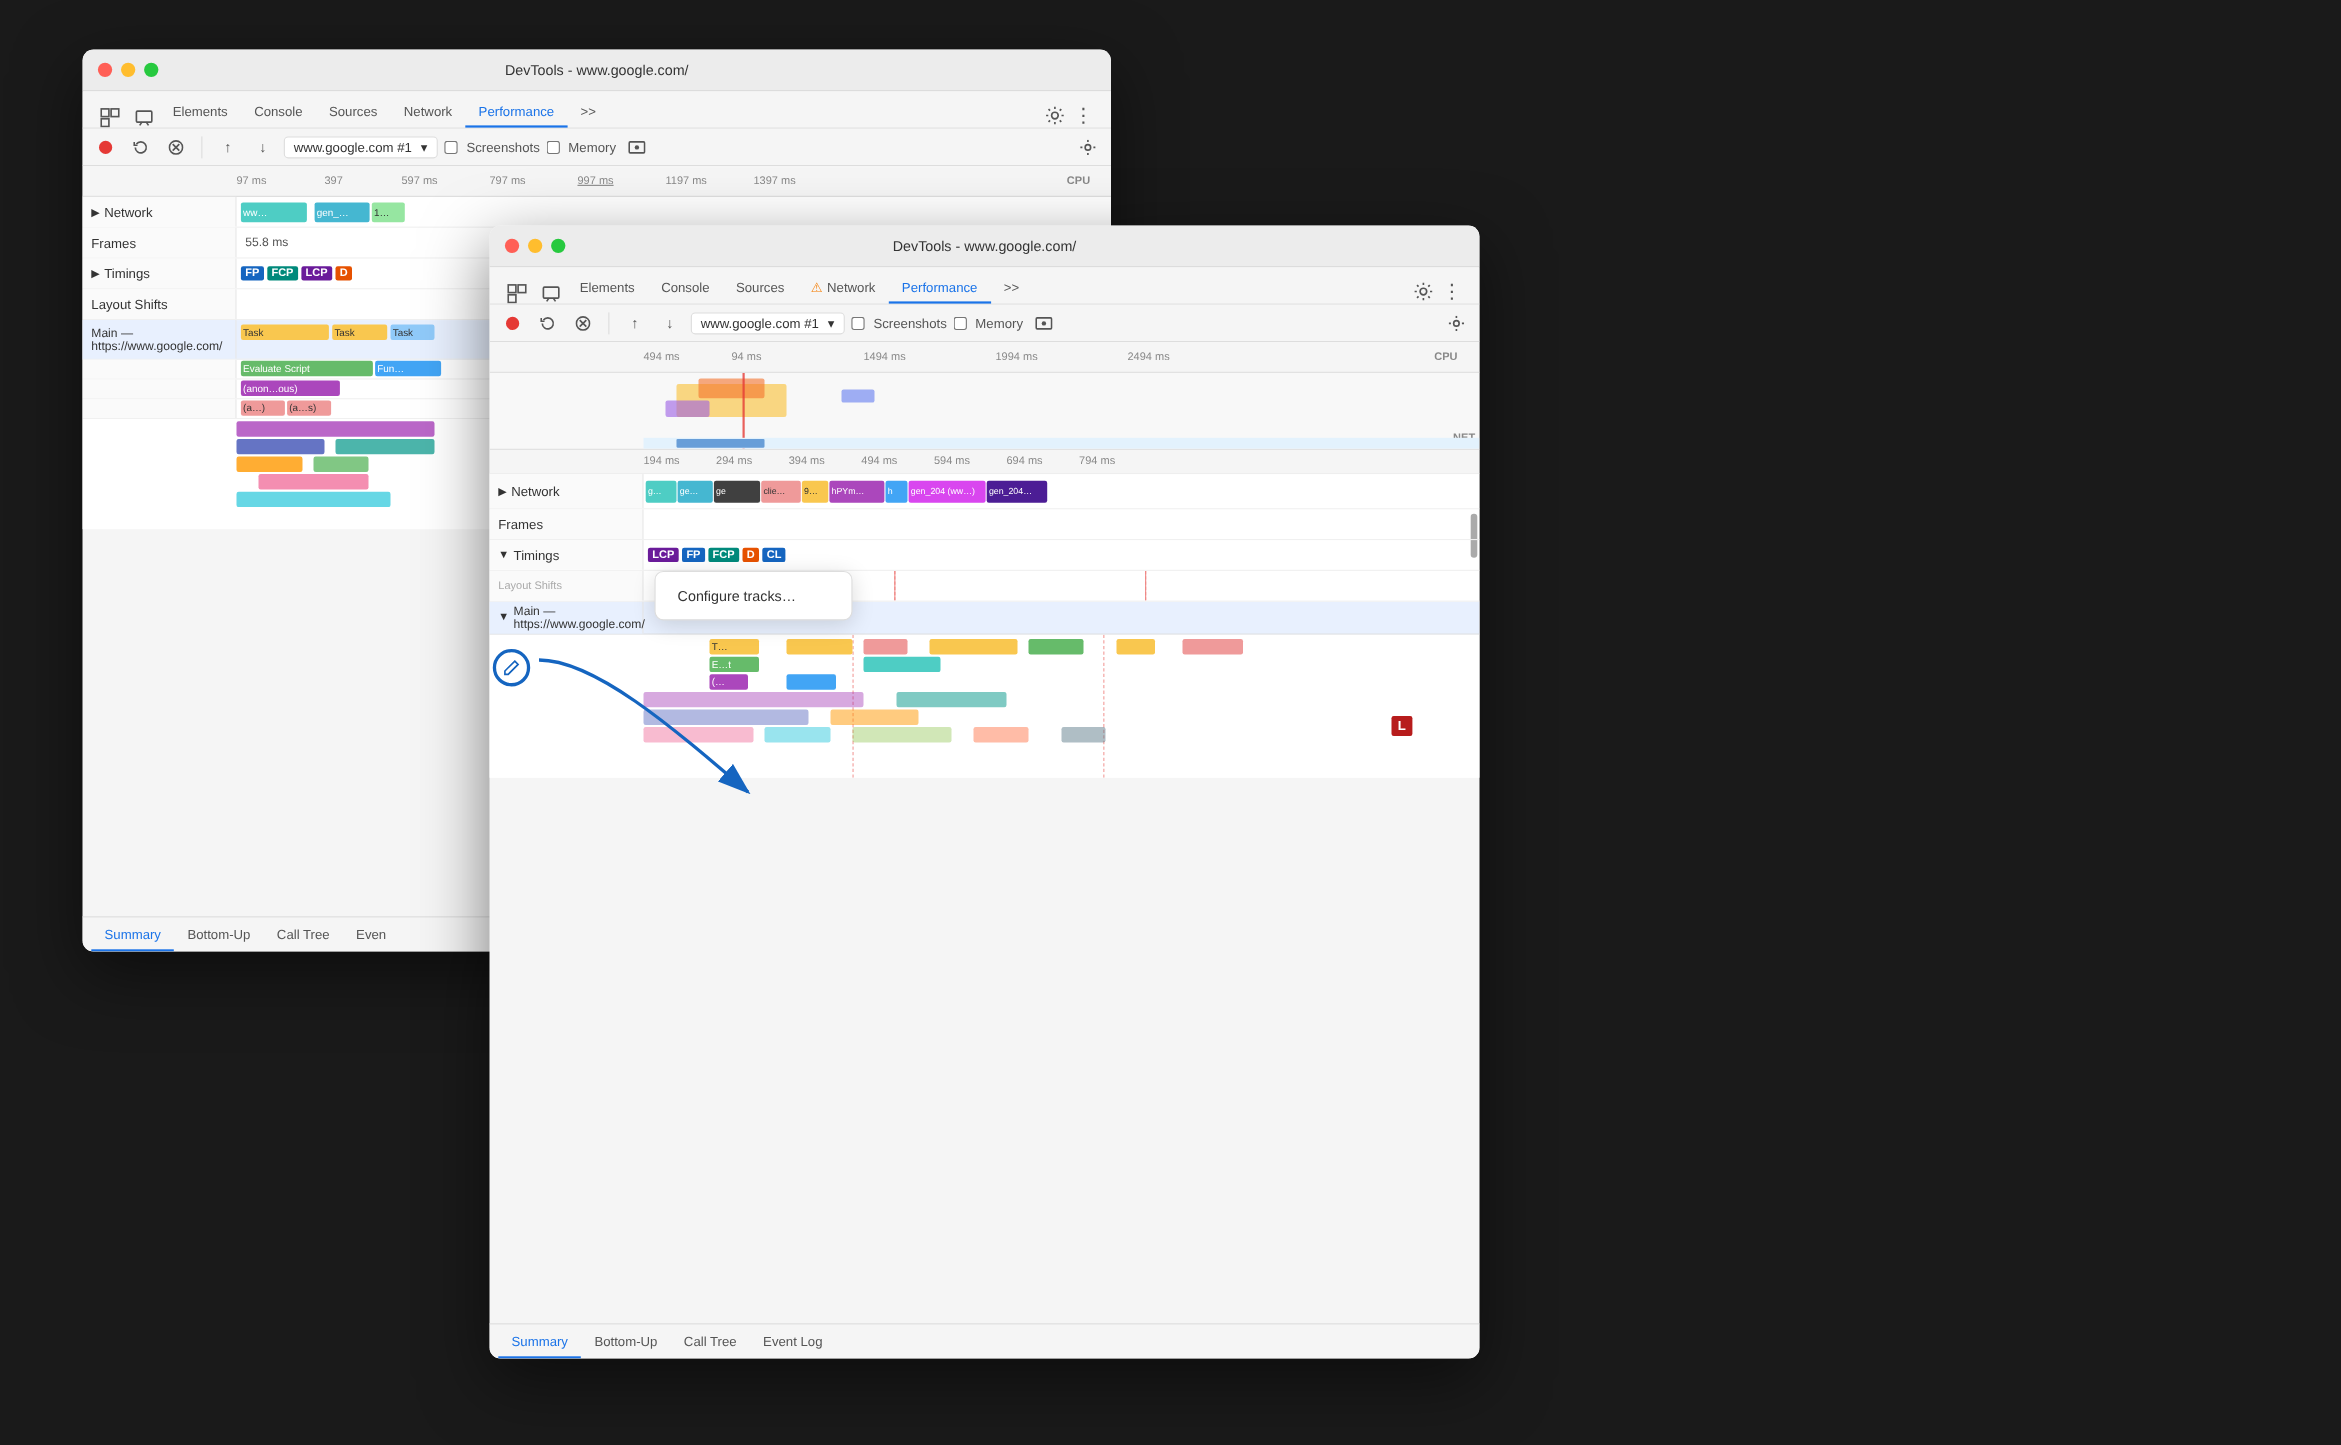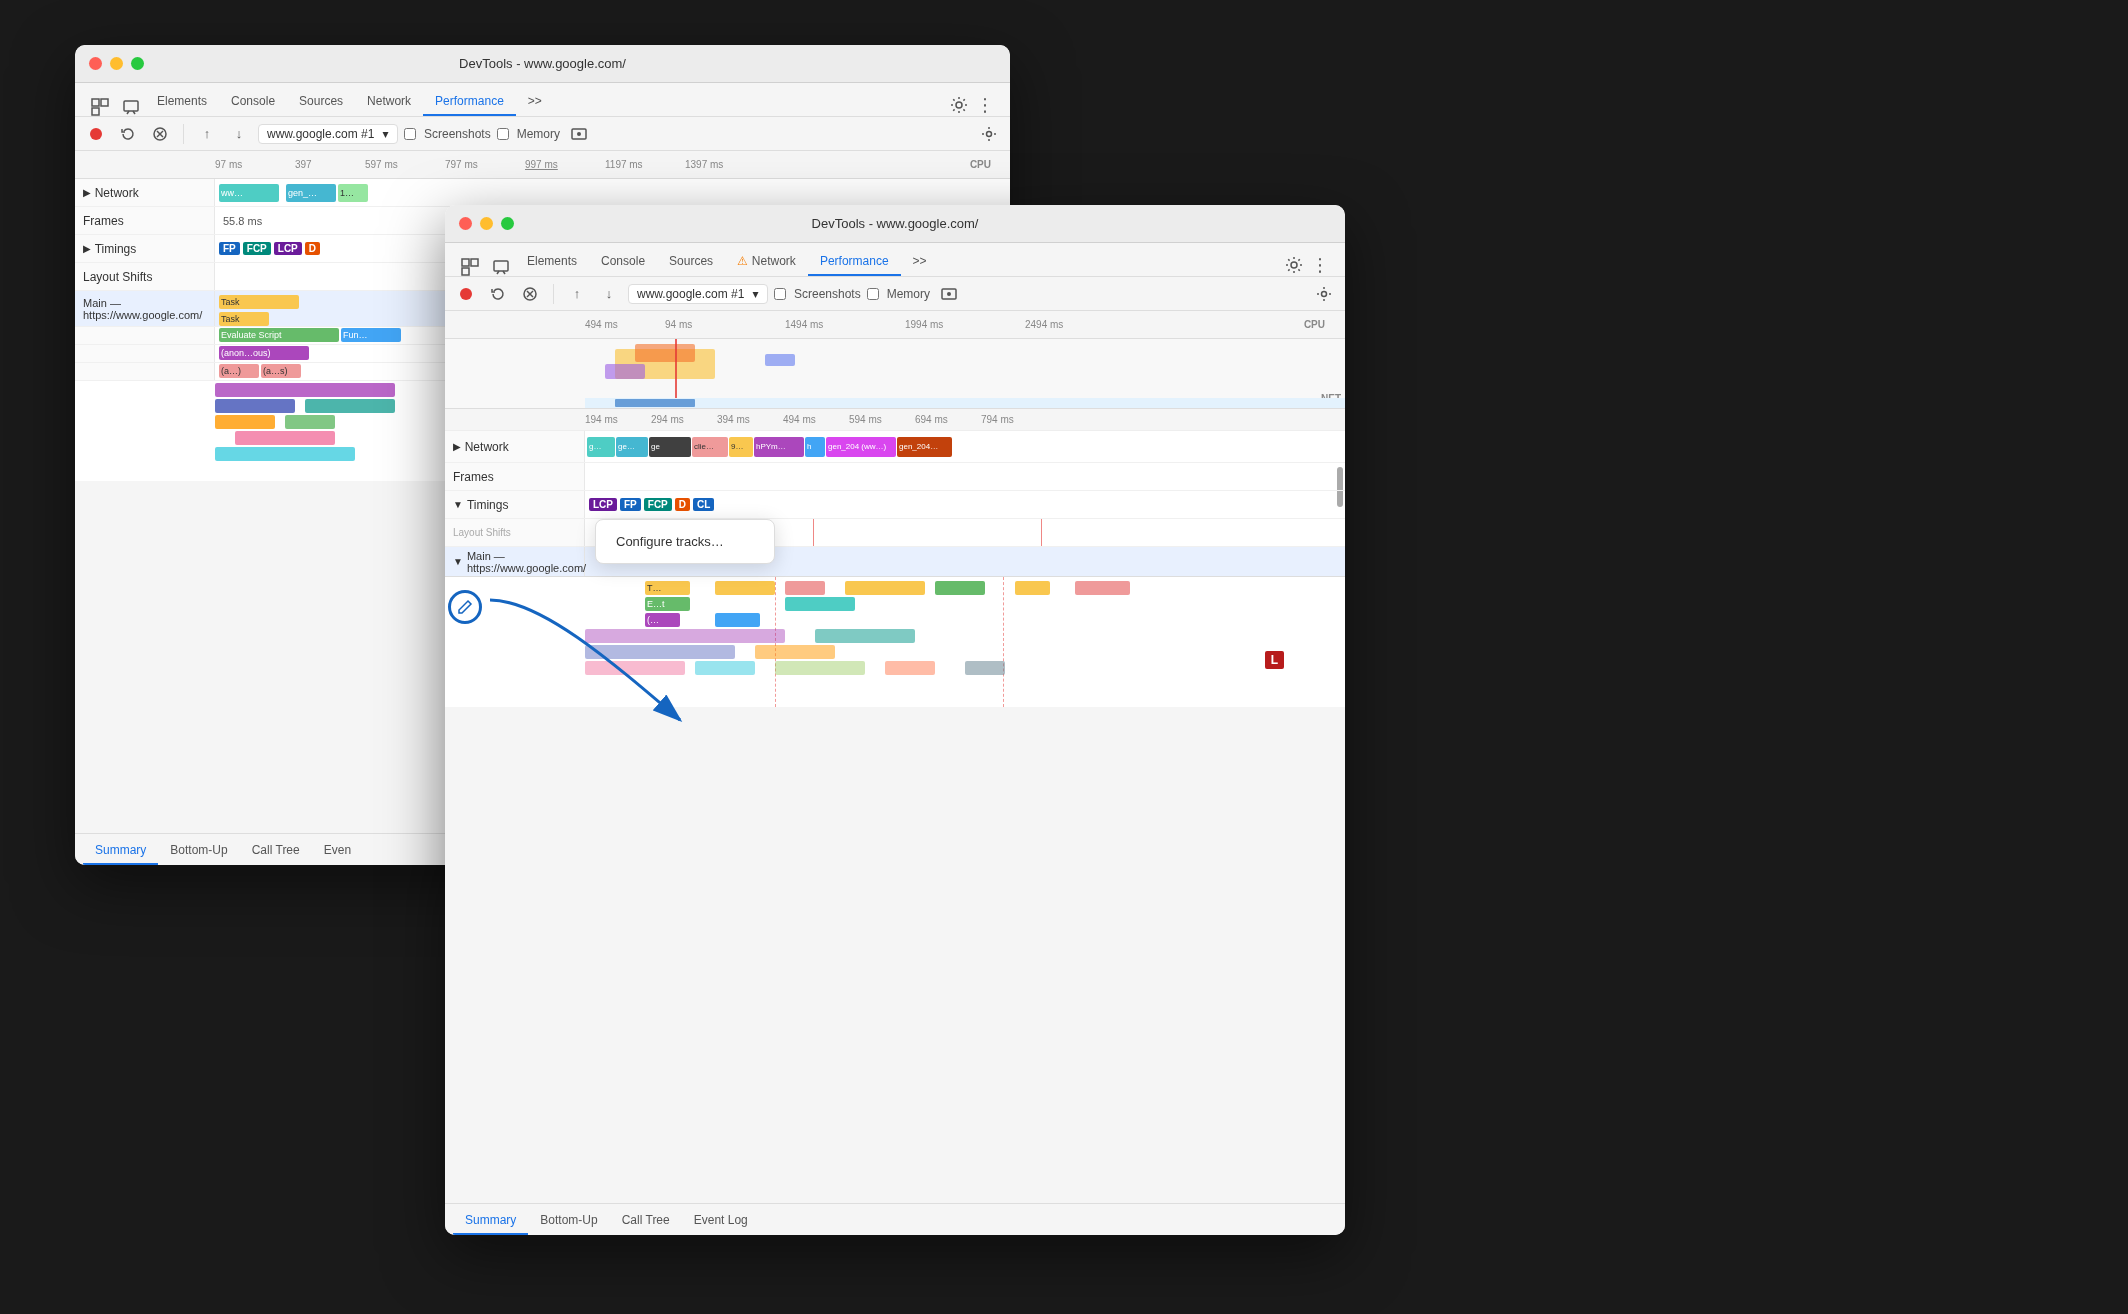--- a/index.html
+++ b/index.html
@@ -433,21 +433,21 @@
     </div>
 
     <div class="track-row" style="height:36px;background:#e8f0fe;">
       <div class="track-label" style="background:#e8f0fe;font-weight:500;">
         <div style="display:flex;flex-direction:column;">
           <span style="font-size:11px;">Main — https://www.google.com/</span>
         </div>
       </div>
       <div class="track-content">
         <div style="display:flex;gap:3px;padding:4px;align-items:flex-start;flex-direction:column;">
-          <div style="display:flex;gap:3px;flex-direction:column;">
+          <div style="display:flex;gap:3px;">
             <div style="width:80px;height:14px;background:#f9c74f;border-radius:2px;font-size:9px;color:#333;display:flex;align-items:center;padding:0 2px;">Task</div>
             <div style="width:50px;height:14px;background:#f9c74f;border-radius:2px;font-size:9px;color:#333;display:flex;align-items:center;padding:0 2px;">Task</div>
             <div style="width:40px;height:14px;background:#90caf9;border-radius:2px;font-size:9px;color:#333;display:flex;align-items:center;padding:0 2px;">Task</div>
           </div>
         </div>
       </div>
     </div>
 
     <div class="track-row" style="height:18px;">
       <div class="track-label" style="font-size:10px;"></div>
@@ -643,21 +643,21 @@
       <div class="track-content">
         <div style="display:flex;gap:1px;padding:3px 2px;height:100%;align-items:center;flex-wrap:nowrap;overflow:hidden;">
           <div style="width:28px;height:20px;background:#4ecdc4;border-radius:2px;font-size:8px;color:white;display:flex;align-items:center;padding:0 2px;">g…</div>
           <div style="width:32px;height:20px;background:#45b7d1;border-radius:2px;font-size:8px;color:white;display:flex;align-items:center;padding:0 2px;">ge…</div>
           <div style="width:42px;height:20px;background:#404040;border-radius:2px;font-size:8px;color:white;display:flex;align-items:center;padding:0 2px;">ge</div>
           <div style="width:36px;height:20px;background:#ef9a9a;border-radius:2px;font-size:8px;color:#333;display:flex;align-items:center;padding:0 2px;">clie…</div>
           <div style="width:24px;height:20px;background:#f9c74f;border-radius:2px;font-size:8px;color:#333;display:flex;align-items:center;padding:0 2px;">9…</div>
           <div style="width:50px;height:20px;background:#ab47bc;border-radius:2px;font-size:8px;color:white;display:flex;align-items:center;padding:0 2px;">hPYm…</div>
           <div style="width:20px;height:20px;background:#42a5f5;border-radius:2px;font-size:8px;color:white;display:flex;align-items:center;padding:0 2px;">h</div>
           <div style="width:70px;height:20px;background:#d946ef;border-radius:2px;font-size:8px;color:white;display:flex;align-items:center;padding:0 2px;">gen_204 (ww…)</div>
-          <div style="width:55px;height:20px;background:#c2410c;border-radius:2px;font-size:8px;color:white;display:flex;align-items:center;padding:0 2px;">gen_204…</div>
+          <div style="width:55px;height:20px;background:#4c1d95;border-radius:2px;font-size:8px;color:white;display:flex;align-items:center;padding:0 2px;">gen_204…</div>
         </div>
       </div>
       <div style="width:8px;position:relative;">
         <div class="scroll-indicator"></div>
         <div class="scroll-thumb"></div>
       </div>
     </div>
 
     <div class="track-row">
       <div class="track-label">

